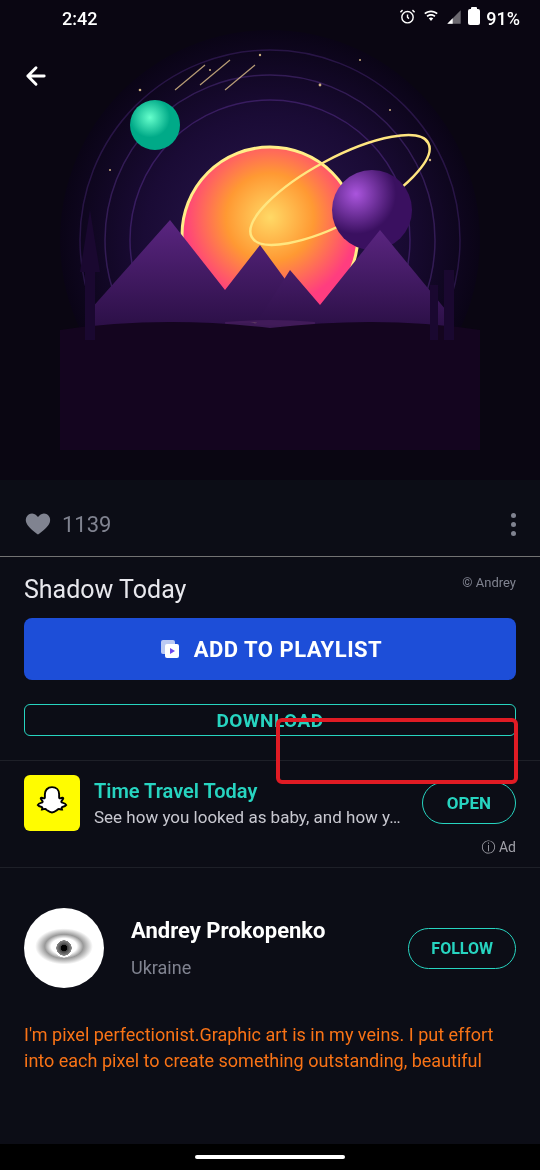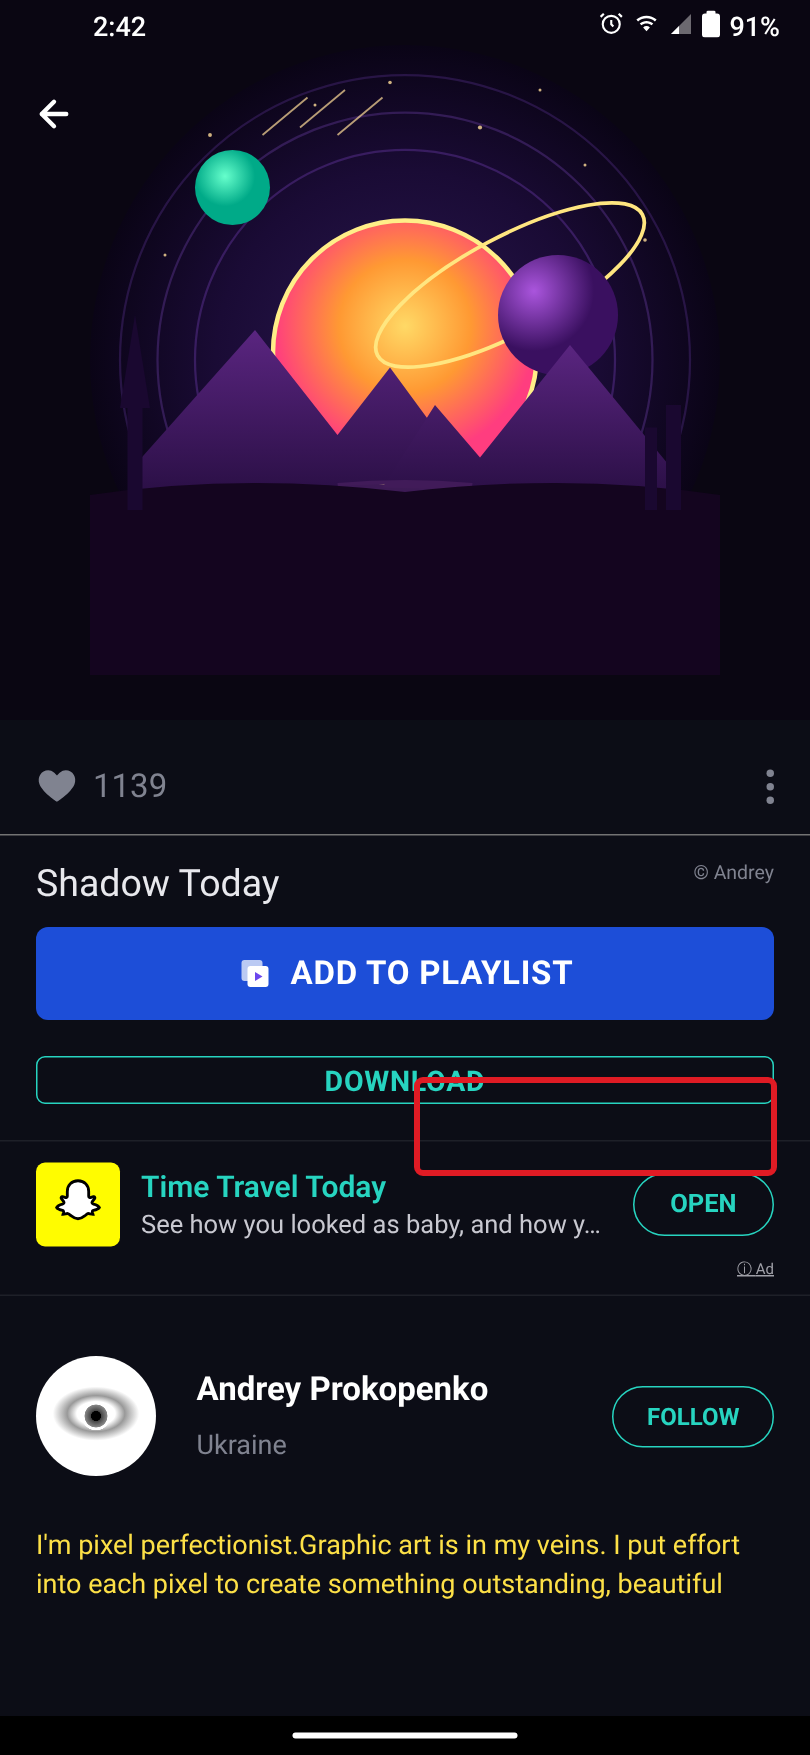--- a/index.html
+++ b/index.html
@@ -187,24 +187,23 @@
       border: 1.5px solid #27d4c0;
       border-radius: 22px;
       padding: 10px 24px;
       font-size: 17px;
       font-weight: 700;
       color: #27d4c0;
       flex-shrink: 0;
     }
     .ad-label {
       text-align: right;
-      font-size: 10px;
+      font-size: 14px;
       color: #a0a0a8;
       margin-top: 8px;
-      text-decoration: underline;
     }
     .profile-section {
       padding: 40px 24px 20px 24px;
     }
     .profile-header {
       display: flex;
       align-items: center;
       gap: 27px;
     }
     .avatar {
@@ -241,21 +240,21 @@
       border-radius: 24px;
       padding: 10px 22px;
       font-size: 16px;
       font-weight: 700;
       color: #27d4c0;
     }
     .bio {
       margin-top: 34px;
       font-size: 18px;
       line-height: 1.45;
-      color: #fde047;
+      color: #f97316;
     }
     .bottom-bar {
       position: absolute;
       bottom: 0;
       left: 0;
       right: 0;
       height: 26px;
       background: #000;
       display: flex;
       align-items: center;

